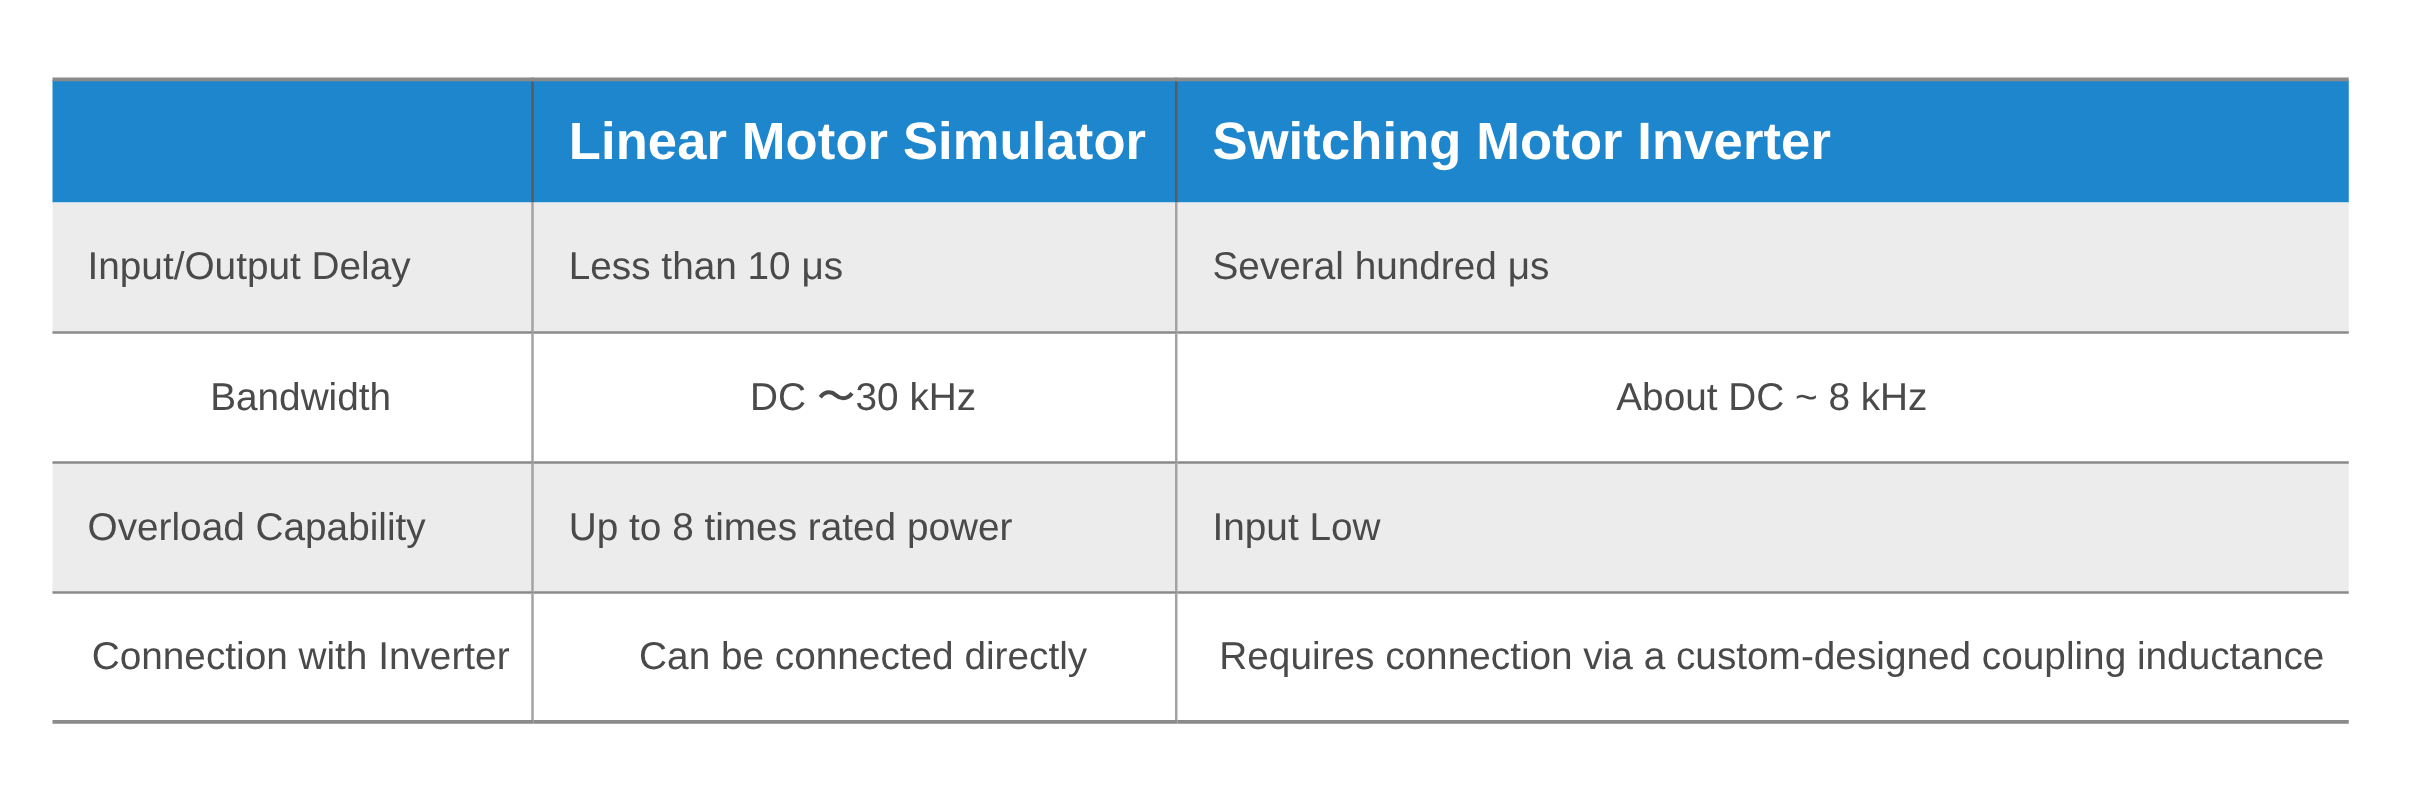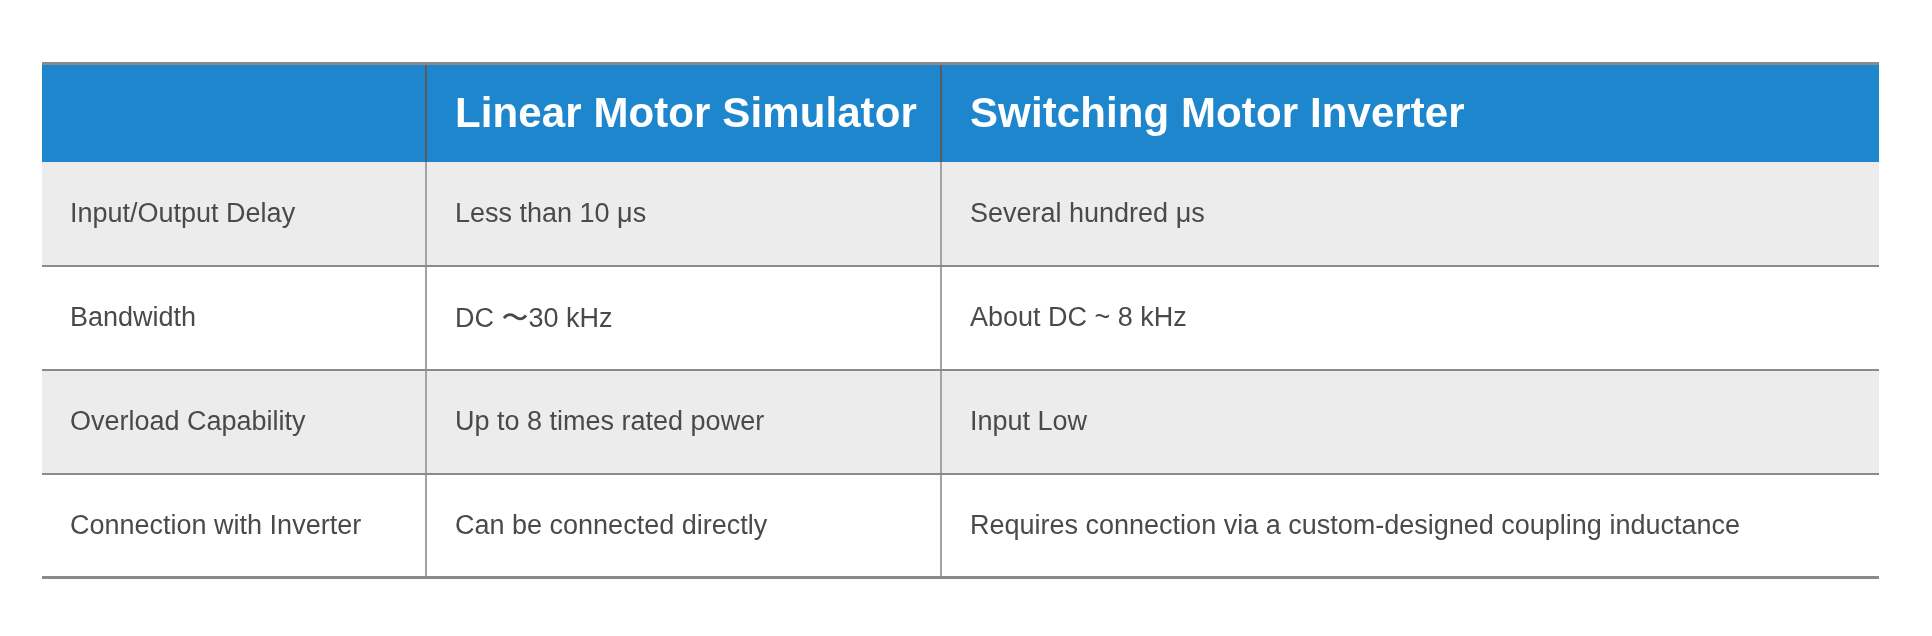--- a/index.html
+++ b/index.html
@@ -62,23 +62,24 @@
 
   
   tbody tr {
     height: 104px;
   }
   tbody tr.row-shaded td {
     background: #ececec;
   }
   tbody tr.row-plain td {
     background: #ffffff;
+    text-align: center;
   }
   tbody td {
-    font-size: 27px;
+    font-size: 31px;
     color: #4a4a4a;
     vertical-align: middle;
     padding: 0 14px 0 28px;
     box-sizing: border-box;
     border-top: 2px solid #8a8a8a;
     border-bottom: 2px solid #8a8a8a;
     white-space: nowrap;
   }
   tbody td.divider-left {
     border-left: 2px solid #a3a3a3;

